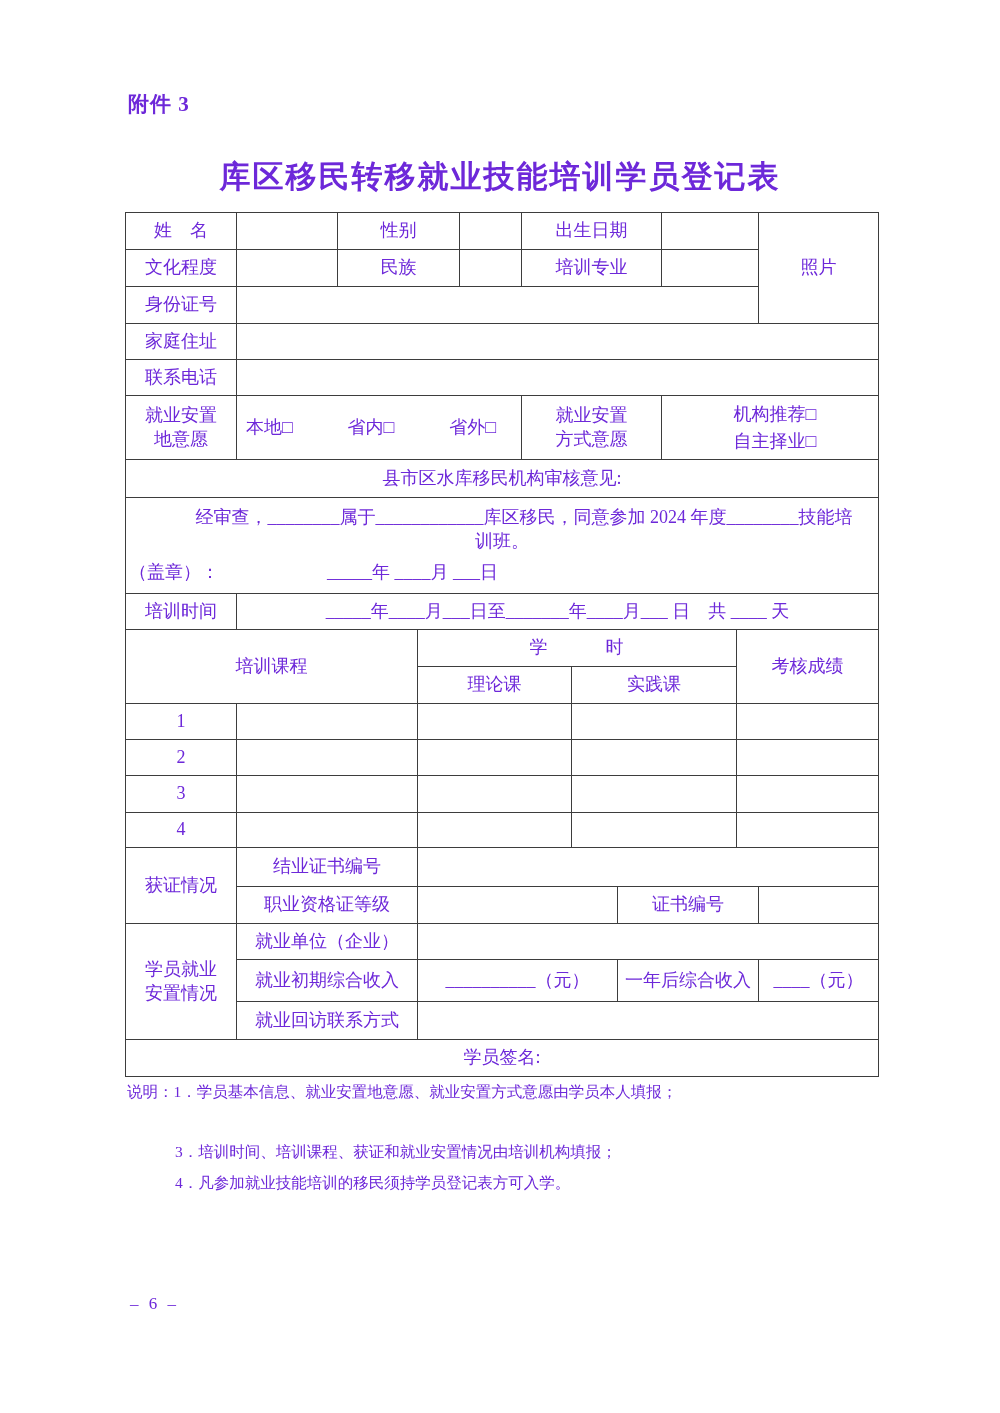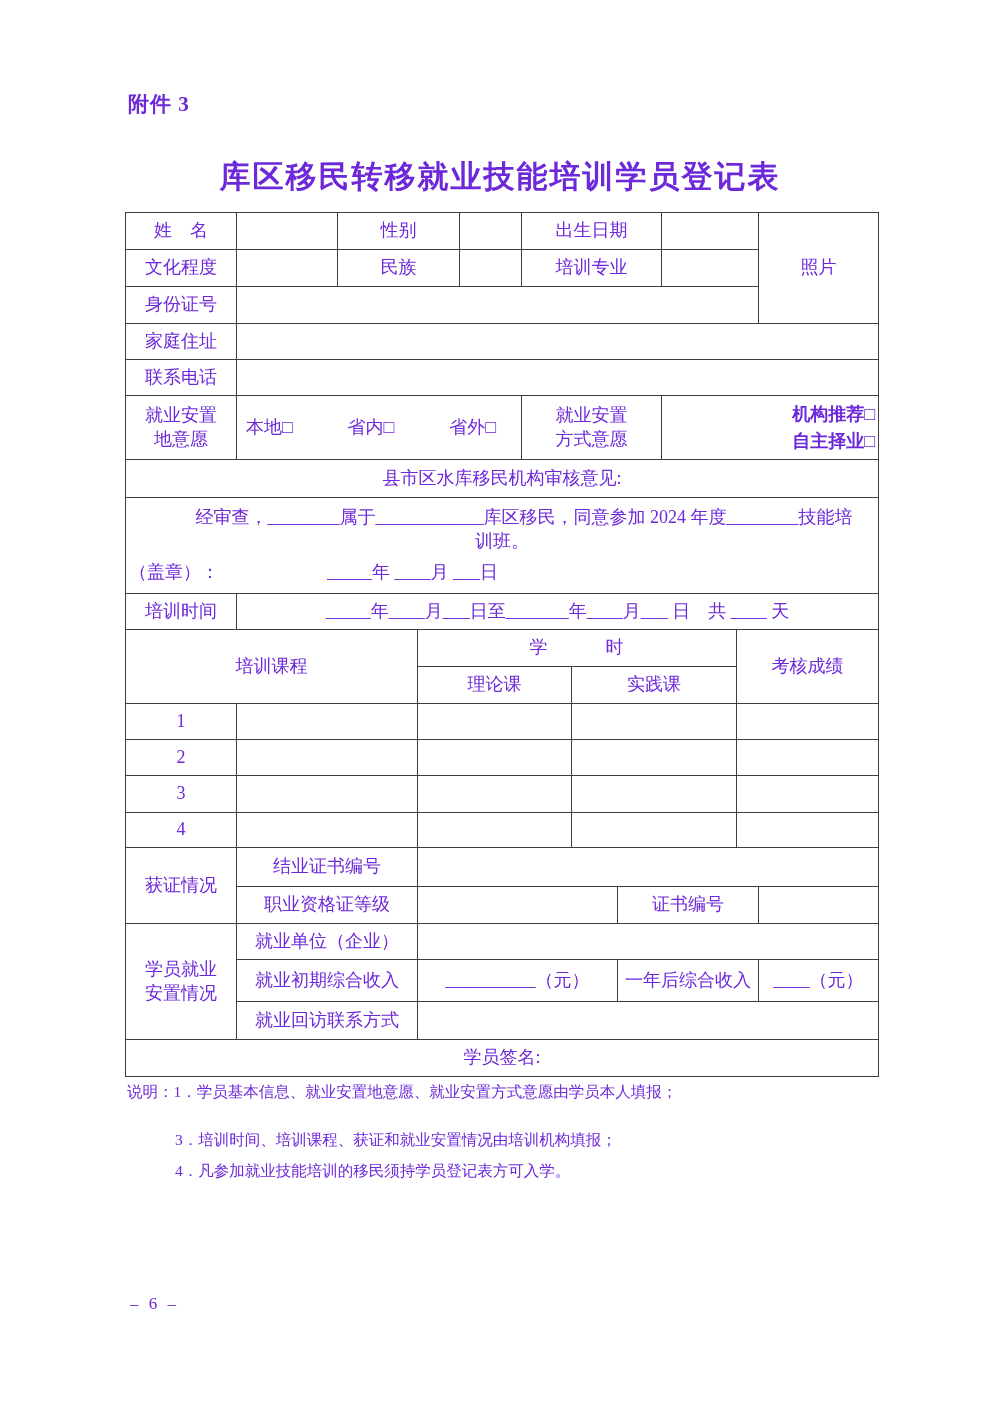--- a/index.html
+++ b/index.html
@@ -16,35 +16,35 @@
     border-collapse:collapse; table-layout:fixed;
   }
   table.form td {
     border:1px solid #3d3d3d; font-size:18px; text-align:center;
     vertical-align:middle; padding:1px 3px; line-height:1.3; overflow:hidden;
   }
   td.left { text-align:left; padding-left:9px; }
   .two-line span { display:block; }
 
   .opts { display:flex; justify-content:space-between; padding:0 22px 0 6px; }
-  .opts-col { text-align:right; padding-left:10px;font-weight:bold; }
+  .opts-col { text-align:center; padding-left:10px; }
   .opts-col span { display:block; line-height:1.5; }
 
   .review-cell { vertical-align:top; text-align:left; padding:9px 8px 4px 8px; }
   .review-l1 { text-indent:44px; white-space:nowrap; }
   .review-l2 { }
   .review-l3 { display:flex; justify-content:flex-start; align-items:baseline; margin-top:8px; padding-right:6px; }
   .review-l3 .seal { margin-right:108px; }
 
   .time-cell { text-align:left; padding-left:14px; white-space:nowrap; }
   .hours-cell { letter-spacing:1px; }
 
   .notes { position:absolute; left:127px; top:1081px; width:750px; font-size:15.5px; line-height:1.4; }
   .note-line { margin:0 0 10px 0; }
-  .note-first { margin-bottom:26px; }
+  .note-first { margin-bottom:38px; }
   .note-indent { padding-left:48px; }
   .pagenum { position:absolute; left:130px; top:1294px; font-size:17px; letter-spacing:3px; }
 </style>
 </head>
 <body>
 
 <div class="page">
 
   <div class="attachment">附件 3</div>
   <div class="title">库区移民转移就业技能培训学员登记表</div>

